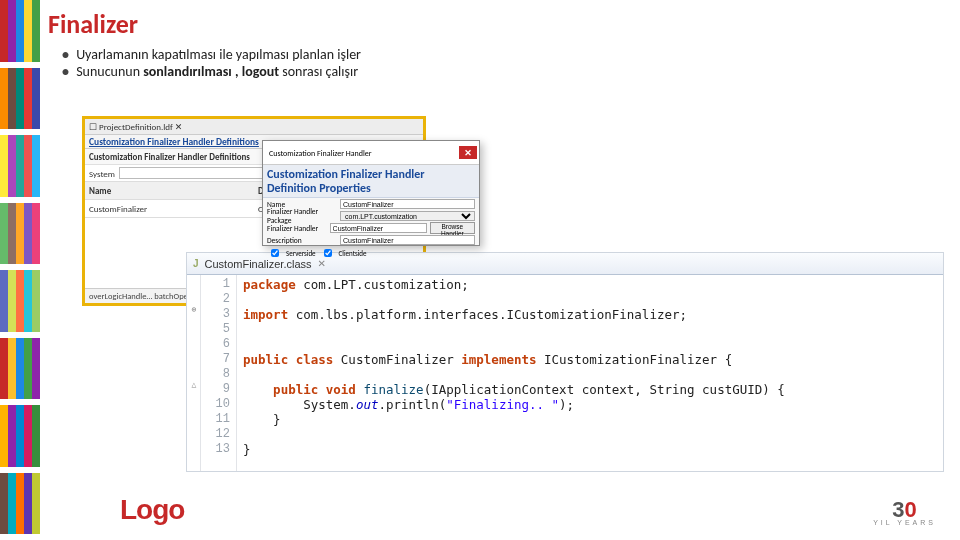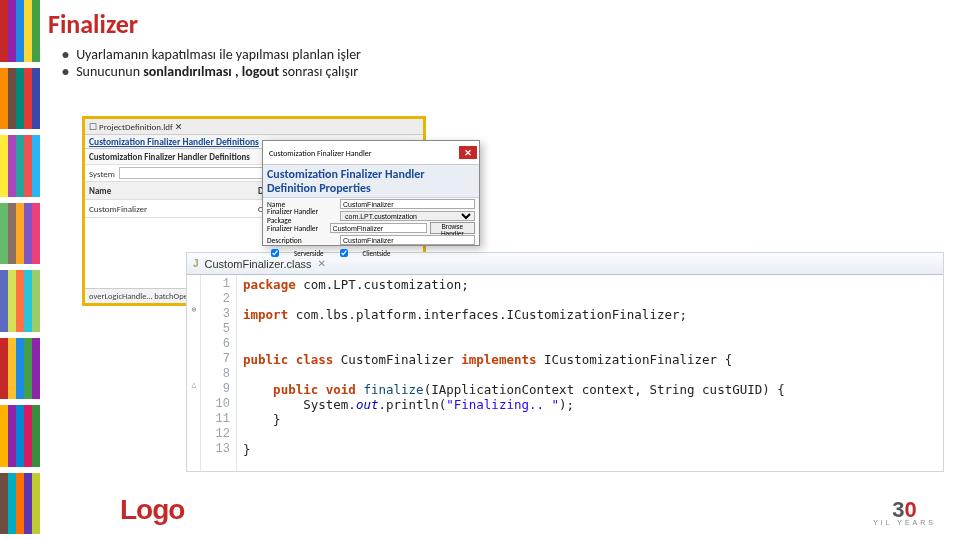--- a/index.html
+++ b/index.html
@@ -169,21 +169,21 @@
   .dialog .row input[type=text], .dialog .row select {
     flex: 1; height: 10px; font-size: 7px;
     border: 1px solid #aaa;
   }
   .dialog .row button {
     font-size: 6.5px; height: 12px;
     border: 1px solid #999; background: #eee;
     padding: 0 2px;
   }
   .dialog .checks {
-    display: flex; gap: 12px; align-items: center;
+    display: flex; gap: 4px; align-items: center;
     padding: 0 4px; font-size: 7px;
   }
   .dialog .checks input { width: 8px; height: 8px; }
 
   
   .shot2 {
     position: absolute;
     left: 186px; top: 252px;
     right: 16px;
     height: 220px;

